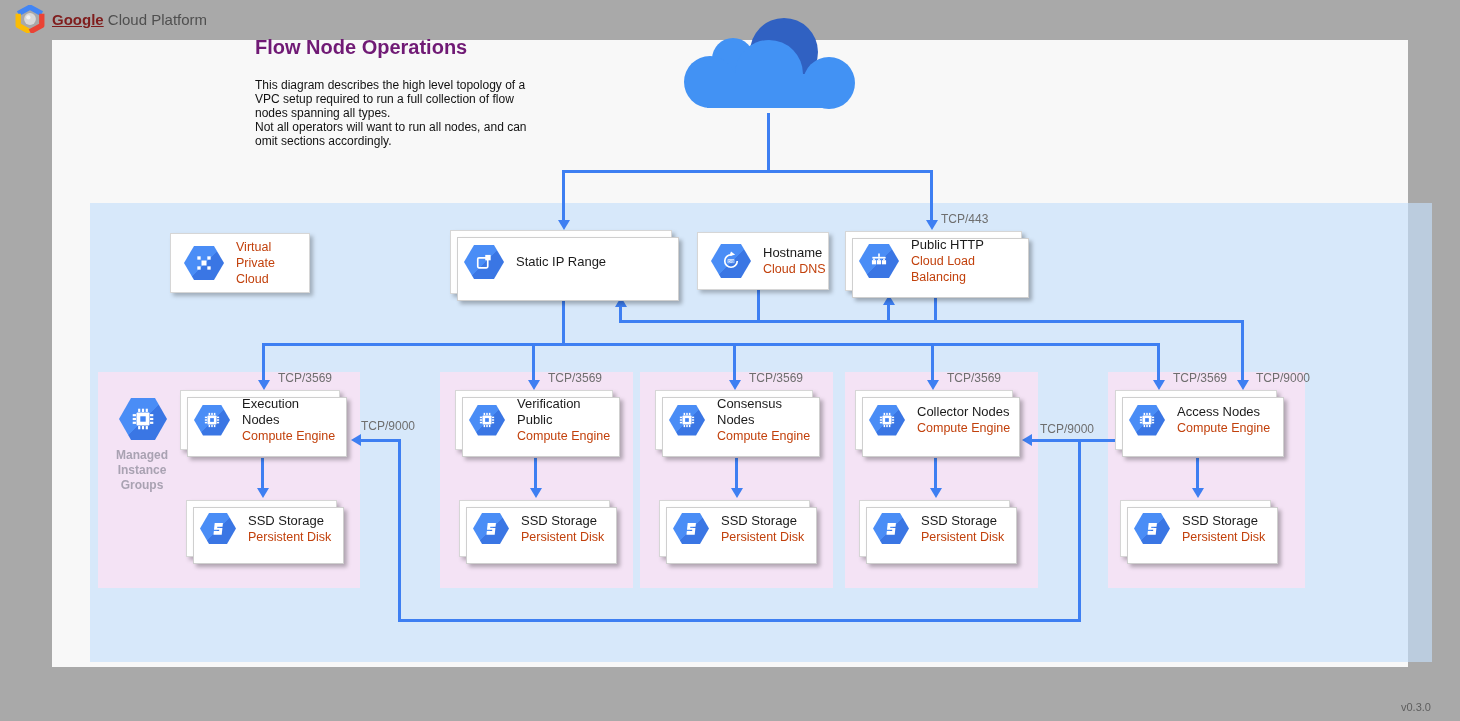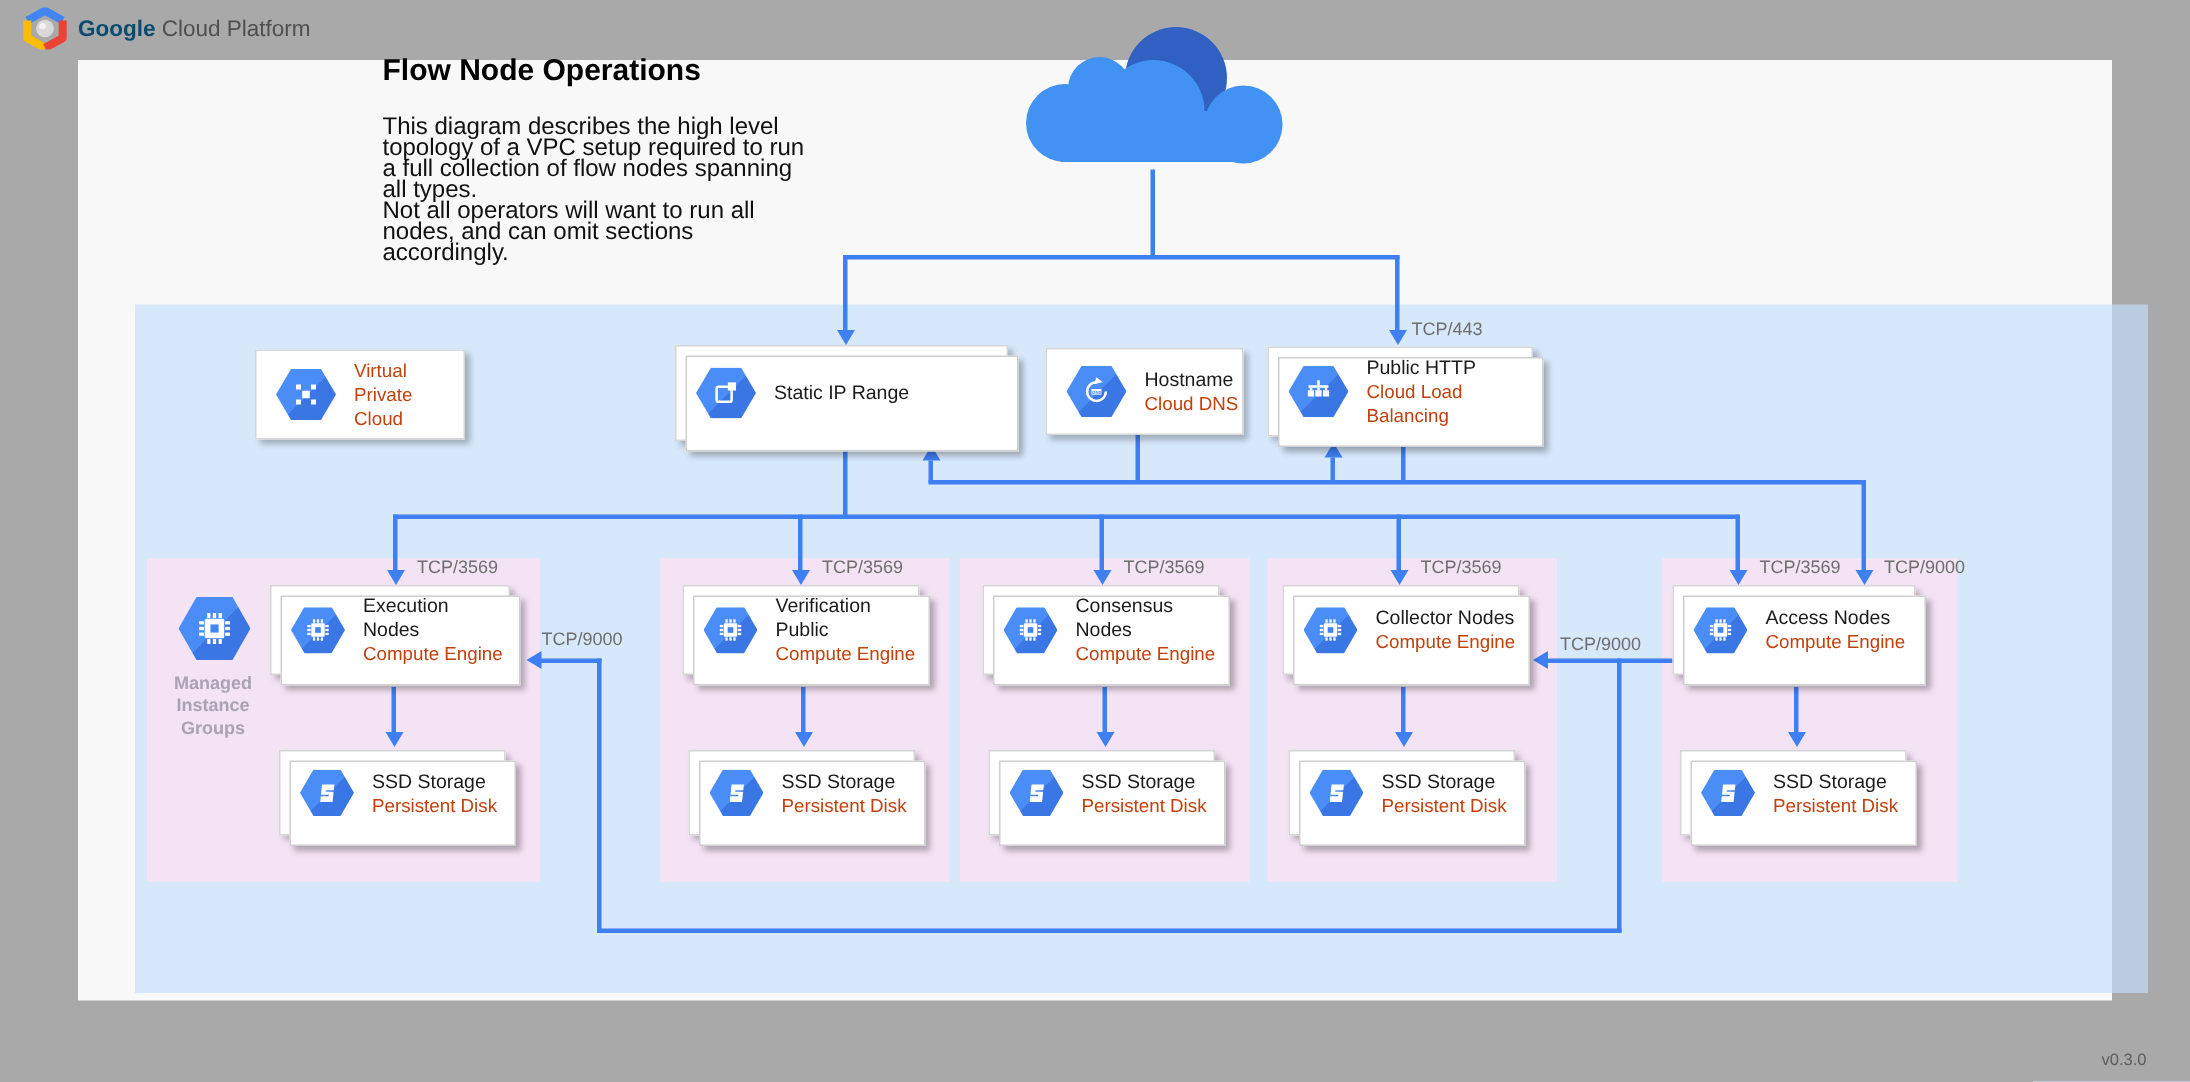--- a/index.html
+++ b/index.html
@@ -8,23 +8,23 @@
     background:#a9a9a9;
     font-family:"Liberation Sans","DejaVu Sans",sans-serif;
   }
   .abs{position:absolute;}
   .white-area{left:52px;top:40px;width:1356px;height:627px;background:#f8f8f8;z-index:0;}
   .vpc-box{left:90px;top:203px;width:1342px;height:459px;background:rgba(197,222,250,0.65);z-index:1;}
   .group-box{top:372px;height:216px;background:#f4e3f5;z-index:1;}
 
   
   .logo-text{left:52px;top:11px;font-size:15px;color:#4f4f4f;z-index:5;}
-  .logo-text b{font-weight:bold;color:#0c4a6e;}
-  .page-title{left:255px;top:36px;font-size:20px;font-weight:bold;color:#000000;z-index:5;}
-  .desc{left:255px;top:78px;width:284px;font-size:16px;line-height:14px;color:#111;white-space:pre-line;z-index:5;}
+  .logo-text b{font-weight:bold;color:#7f1d1d;text-decoration:underline;}
+  .page-title{left:255px;top:36px;font-size:20px;font-weight:bold;color:#701a75;z-index:5;}
+  .desc{left:255px;top:78px;width:284px;font-size:12px;line-height:14px;color:#111;white-space:pre-line;z-index:5;}
   .version{left:1401px;top:701px;font-size:11px;color:#5e5e5e;z-index:5;}
 
   
   .ln{position:absolute;background:#3e7ff2;z-index:2;}
   .ad,.au,.al{position:absolute;width:0;height:0;z-index:2;}
   .ad{border-left:6px solid transparent;border-right:6px solid transparent;border-top:10px solid #3e7ff2;}
   .au{border-left:6px solid transparent;border-right:6px solid transparent;border-bottom:10px solid #3e7ff2;}
   .al{border-top:6px solid transparent;border-bottom:6px solid transparent;border-right:10px solid #3e7ff2;}
   .port{position:absolute;font-size:12px;color:#6e6e6e;z-index:4;white-space:nowrap;}
 

